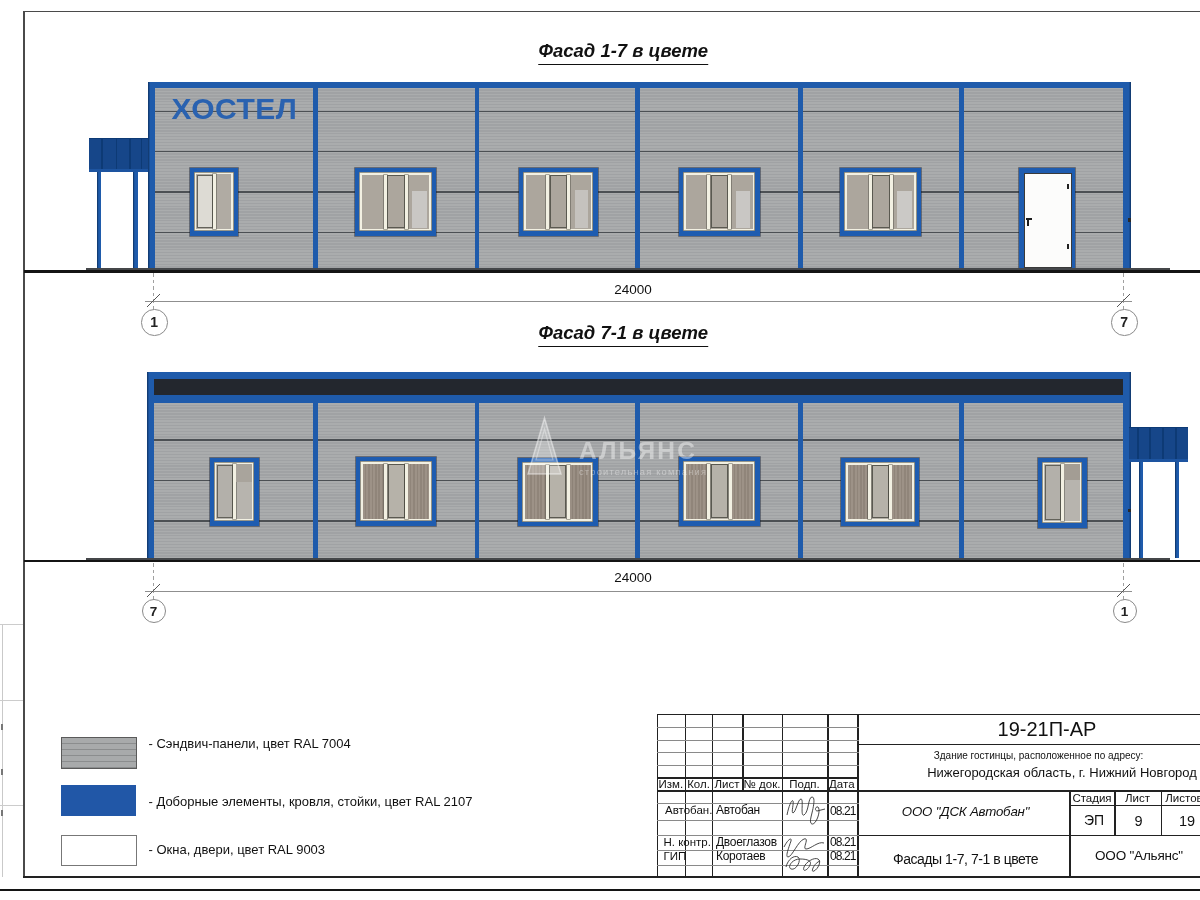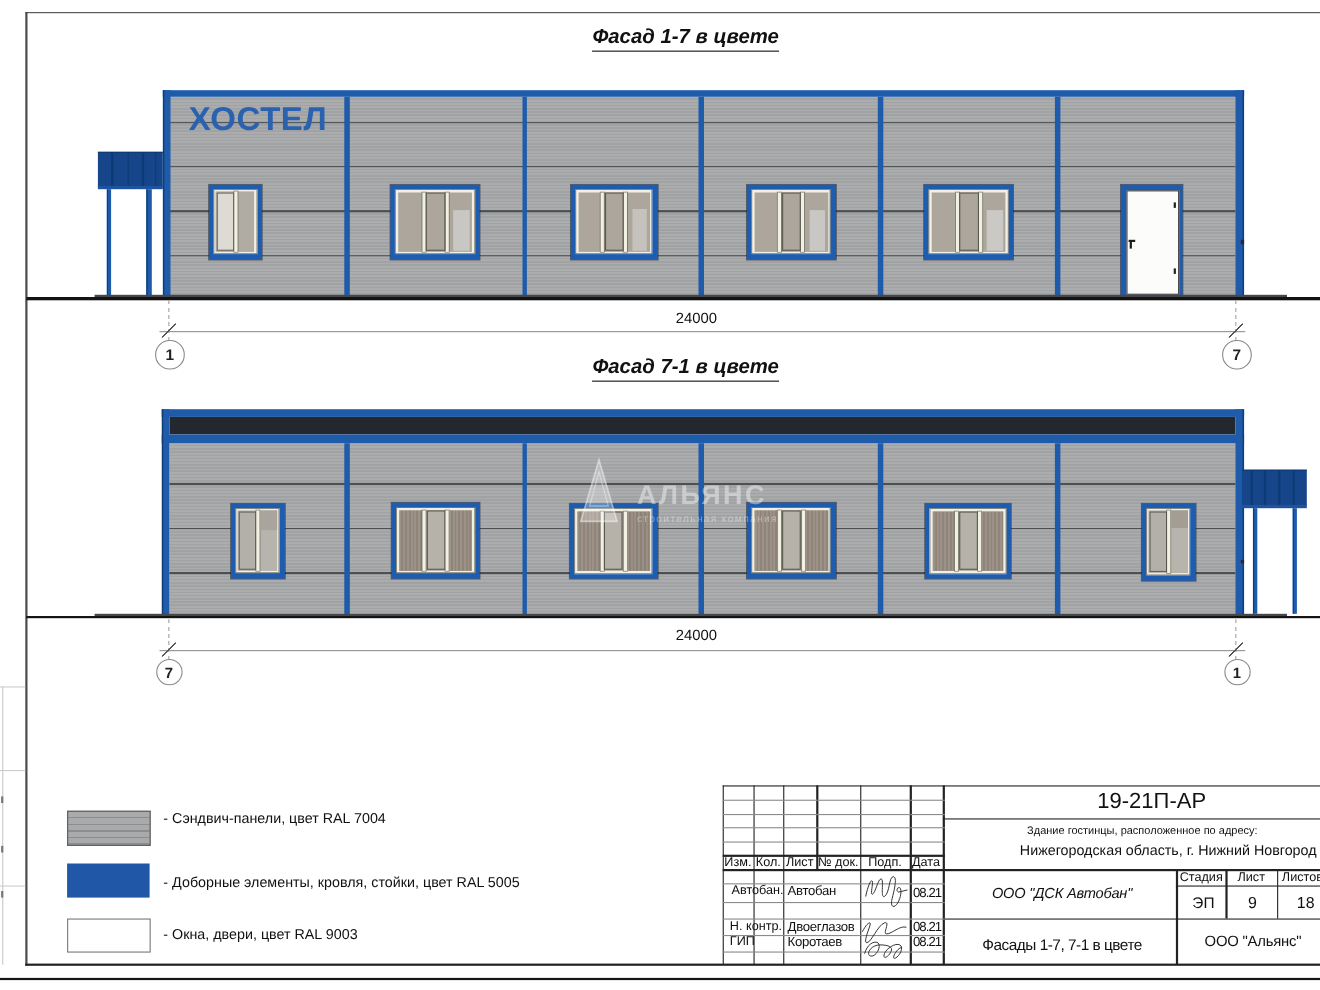--- a/index.html
+++ b/index.html
@@ -38,21 +38,21 @@
 <div class="abs" style="left:0;top:888.6px;width:1200px;height:2.9px;background:#141414"></div>
 
 <div class="abs" style="left:2.2px;top:624px;width:1px;height:253px;background:#c9c9c9"></div>
 <div class="abs" style="left:0;top:624px;width:23px;height:1px;background:#cccccc"></div>
 <div class="abs" style="left:0;top:700px;width:23px;height:1px;background:#cccccc"></div>
 <div class="abs" style="left:0;top:805px;width:23px;height:1px;background:#cccccc"></div>
 <div class="abs" style="left:0.5px;top:724px;width:2px;height:6px;background:#777"></div>
 <div class="abs" style="left:0.5px;top:769px;width:2px;height:6px;background:#777"></div>
 <div class="abs" style="left:0.5px;top:810px;width:2px;height:6px;background:#777"></div>
 
-<div class="ftitle ctr" style="left:623.3px;top:22px">Фасад 1-7 в цвете</div>
+<div class="ftitle ctr" style="left:623.3px;top:40px">Фасад 1-7 в цвете</div>
 
 <div class="abs panelgrey" style="left:154px;top:88px;width:969px;height:182px">
   <div class="pline" style="top:22.5px"></div>
   <div class="pline" style="top:63px"></div>
   <div class="pline" style="top:103.3px"></div>
   <div class="pline" style="top:143.6px"></div>
 
   <div class="mull" style="left:159.2px"></div>
   <div class="mull" style="left:320.6px"></div>
   <div class="mull" style="left:481.4px"></div>
@@ -300,21 +300,21 @@
 
 <div class="gcirc" style="left:1112.5px;top:599px;width:22px;height:22px;font-size:13.5px">1</div>
 
 <div class="abs" style="left:61px;top:737px;width:74px;height:30px;background:#a4a6a7;border:1px solid #5a5a5a;
      background-image:repeating-linear-gradient(180deg,#a8aaab 0px,#a8aaab 4.8px,#8b8d8e 4.8px,#8b8d8e 6px)"></div>
 
 <div class="legtxt" style="left:148.5px;top:736.2px">- Сэндвич-панели, цвет RAL 7004</div>
 
 <div class="abs" style="left:61px;top:785.4px;width:74.5px;height:30.6px;background:#2157a7"></div>
 
-<div class="legtxt" style="left:148.5px;top:793.6px">- Доборные элементы, кровля, стойки, цвет RAL 5005</div>
+<div class="legtxt" style="left:148.5px;top:793.6px">- Доборные элементы, кровля, стойки, цвет RAL 2107</div>
 
 <div class="abs" style="left:61px;top:834.5px;width:74px;height:29px;background:#fff;border:1px solid #777"></div>
 
 <div class="legtxt" style="left:148.5px;top:841.9px">- Окна, двери, цвет RAL 9003</div>
 
 <div class="tl" style="left:656.5px;top:713.6px;width:543.5px;height:1.8px"></div>
 
 <div class="tl" style="left:656.5px;top:713.6px;width:1.8px;height:163.4px"></div>
 
 <div class="tl" style="left:685px;top:713.6px;width:1.4px;height:163.4px"></div>
@@ -390,17 +390,17 @@
 <div class="tltext ctr" style="left:1062px;top:765.3px;font-size:13px">Нижегородская область, г. Нижний Новгород</div>
 
 <div class="tltext ctr" style="left:965.5px;top:803.8px;font-size:13.3px;font-style:italic;letter-spacing:-0.2px">ООО "ДСК Автобан"</div>
 
 <div class="tltext ctr" style="left:1092px;top:792.2px;font-size:11.5px">Стадия</div>
 <div class="tltext ctr" style="left:1137.5px;top:792.2px;font-size:11.5px">Лист</div>
 <div class="tltext ctr" style="left:1184px;top:792.2px;font-size:11.5px">Листов</div>
 
 <div class="tltext ctr" style="left:1094px;top:812px;font-size:14px">ЭП</div>
 <div class="tltext ctr" style="left:1138.5px;top:813px;font-size:14.5px">9</div>
-<div class="tltext ctr" style="left:1187px;top:813px;font-size:14.5px">18</div>
+<div class="tltext ctr" style="left:1187px;top:813px;font-size:14.5px">19</div>
 
 <div class="tltext ctr" style="left:965.5px;top:850.8px;font-size:14px;letter-spacing:-0.45px">Фасады 1-7, 7-1 в цвете</div>
 
 <div class="tltext ctr" style="left:1139px;top:848.3px;font-size:13.5px;letter-spacing:-0.2px">ООО "Альянс"</div>
 
 </body></html>

